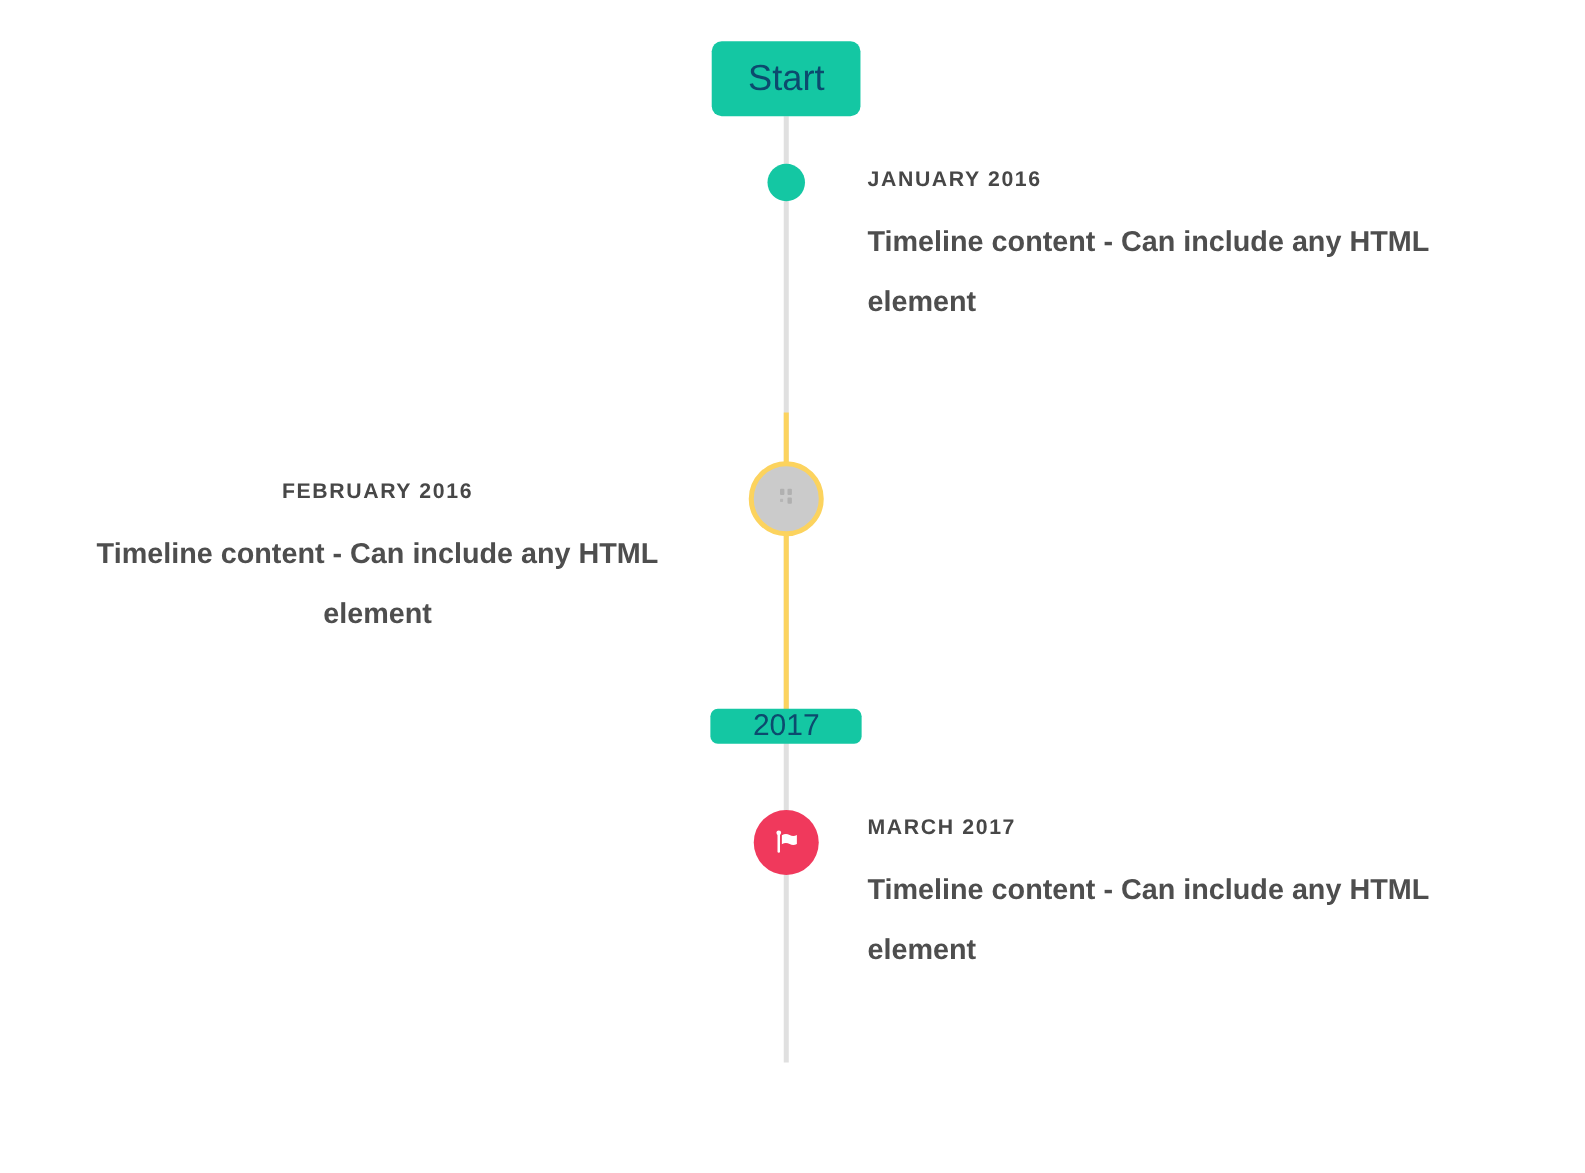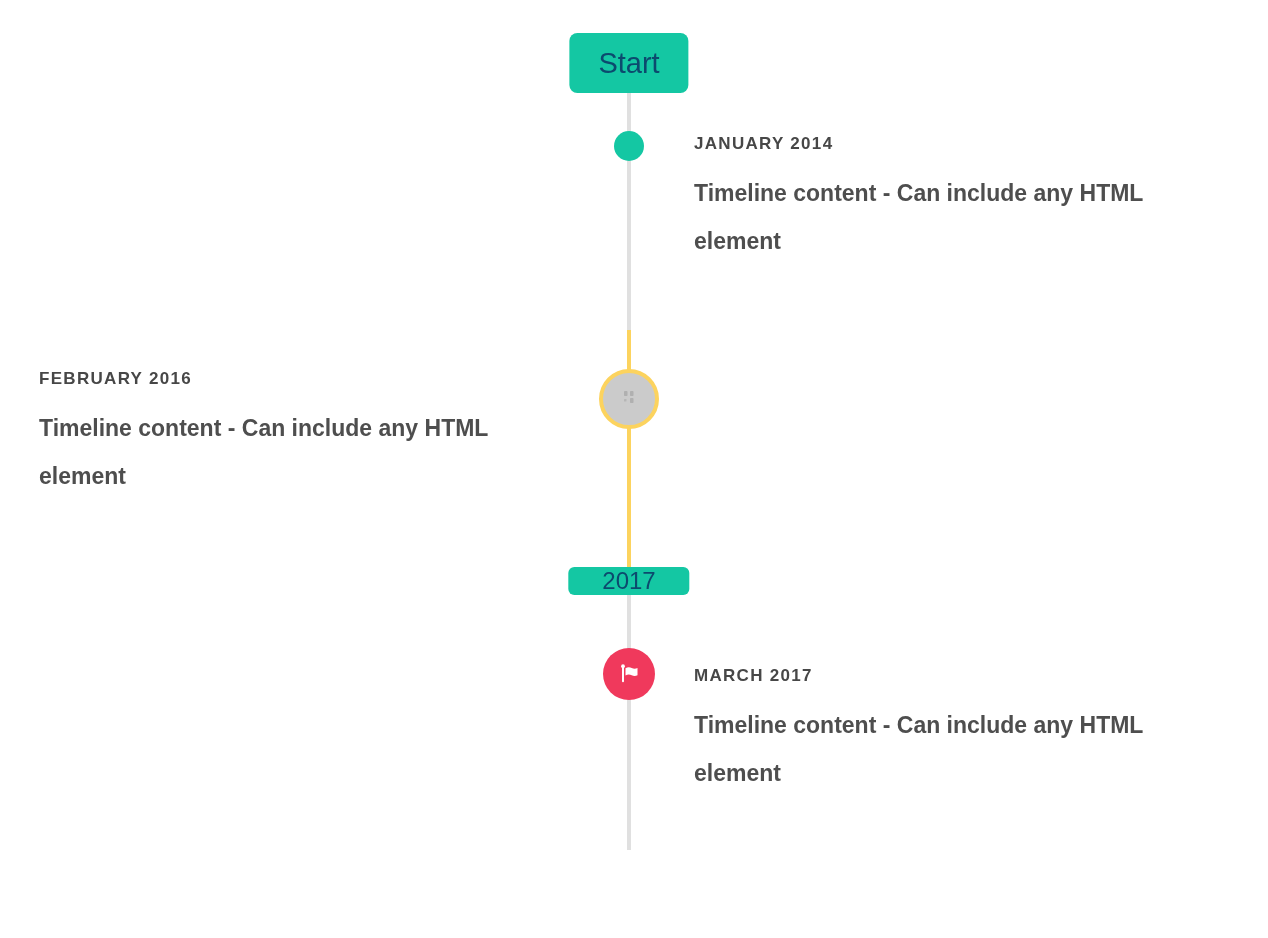--- a/index.html
+++ b/index.html
@@ -79,24 +79,24 @@
     display: flex; align-items: center; justify-content: center;
   }
   .marker-image svg { opacity: 0.55; }
 
   
   .event {
     position: absolute;
     width: 530px;
   }
   .event-right { left: 694px; text-align: left; }
-  .event-left  { left: 39px; width: 526px; text-align: left; }
+  .event-left  { left: 39px; width: 526px; text-align: center; margin-top: 14px; }
   .event-jan { top: 133px; }
   .event-feb { top: 368px; }
-  .event-mar { top: 651px; margin-top: 14px; }
+  .event-mar { top: 651px; }
 
   .event-title {
     font-size: 17px;
     font-weight: bold;
     letter-spacing: 1.3px;
     color: var(--title-text);
     line-height: 22px;
   }
   .event-body {
     margin-top: 14px;
@@ -134,21 +134,21 @@
     <span style="display:flex;">
       <svg width="26" height="26" viewBox="0 0 26 26" aria-hidden="true">
         <circle cx="7" cy="5.2" r="1.9" fill="#ffffff"></circle>
         <rect x="6" y="5.2" width="2" height="16" rx="1" fill="#ffffff"></rect>
         <path d="M9.5 7.2 C11.5 5.9, 13.8 5.9, 15.7 7.0 C17.6 8.1, 19.6 8.1, 21.5 7.0 L21.5 14.2 C19.6 15.3, 17.6 15.3, 15.7 14.2 C13.8 13.1, 11.5 13.1, 9.5 14.4 Z" fill="#ffffff"></path>
       </svg>
     </span>
   </div>
 
   <div class="event event-right event-jan">
-    <div class="event-title">JANUARY 2014</div>
+    <div class="event-title">JANUARY 2016</div>
     <div class="event-body">Timeline content - Can include any HTML element</div>
   </div>
 
   <div class="event event-left event-feb">
     <div class="event-title">FEBRUARY 2016</div>
     <div class="event-body">Timeline content - Can include any HTML element</div>
   </div>
 
   <div class="event event-right event-mar">
     <div class="event-title">MARCH 2017</div>

